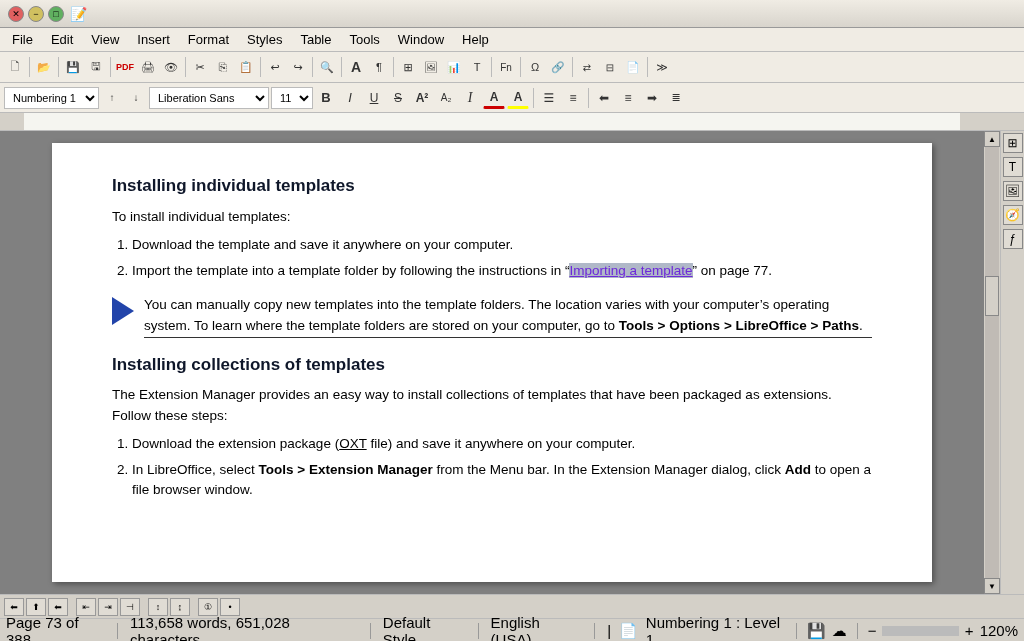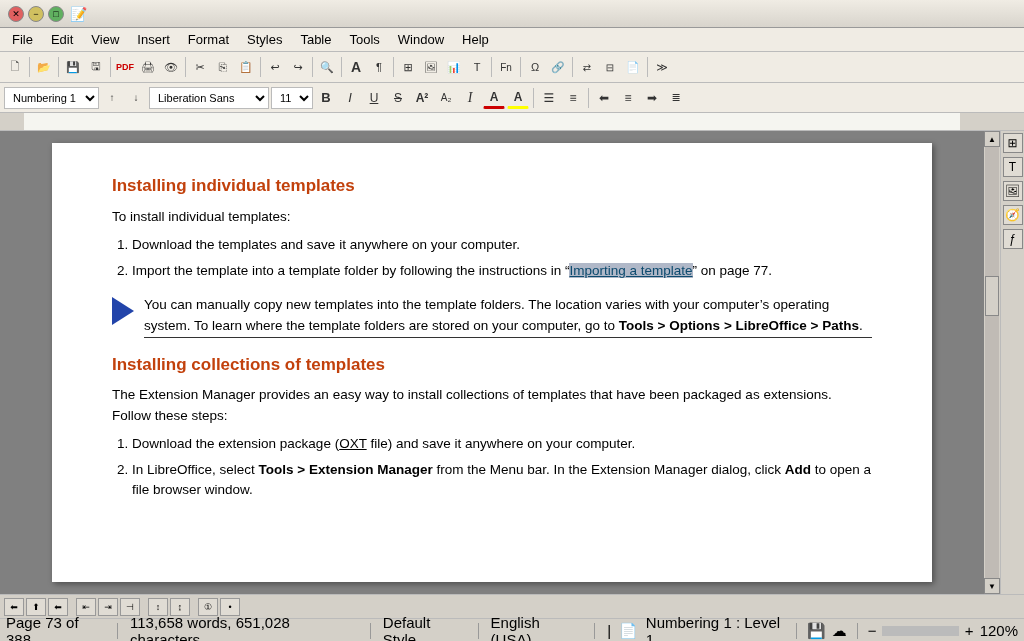--- a/index.html
+++ b/index.html
@@ -141,32 +141,32 @@
       width: 880px;
       box-shadow: 2px 2px 6px rgba(0,0,0,0.4);
       padding: 30px 60px;
       font-size: 13.5px;
       line-height: 1.5;
       font-family: 'Liberation Sans', Arial, sans-serif;
       overflow: hidden;
     }
 
     .section-heading {
-      color: #c2410c;
+      color: #0f172a;
       font-size: 17px;
       font-weight: bold;
       margin-bottom: 8px;
     }
     .intro-text { margin-bottom: 8px; color: #000; }
     .numbered-list { margin-left: 20px; margin-bottom: 10px; }
     .numbered-list li { margin-bottom: 6px; color: #000; }
     .highlight-link {
       background: #b0b8c8;
       text-decoration: underline;
-      color: #0c4a6e;
+      color: #6d28d9;
     }
 
     
     .tip-box {
       display: flex;
       align-items: flex-start;
       margin: 14px 0;
       gap: 10px;
     }
     .tip-arrow {
@@ -370,21 +370,21 @@
 
 <div class="main-area">
 
   <div class="page-area">
     <div class="page">
 
       <h2 class="section-heading">Installing individual templates</h2>
       <p class="intro-text">To install individual templates:</p>
       <ol class="numbered-list">
         <li>
-          <span>Download the templates and save it anywhere on your computer.</span>
+          <span>Download the template and save it anywhere on your computer.</span>
         </li>
         <li>
           Import the template into a template folder by following the instructions in “<span class="highlight-link">Importing a template</span>” on page 77.
         </li>
       </ol>
 
       <div class="tip-box">
         <div class="tip-arrow"></div>
         <div class="tip-content">
           <div class="tip-underline">

